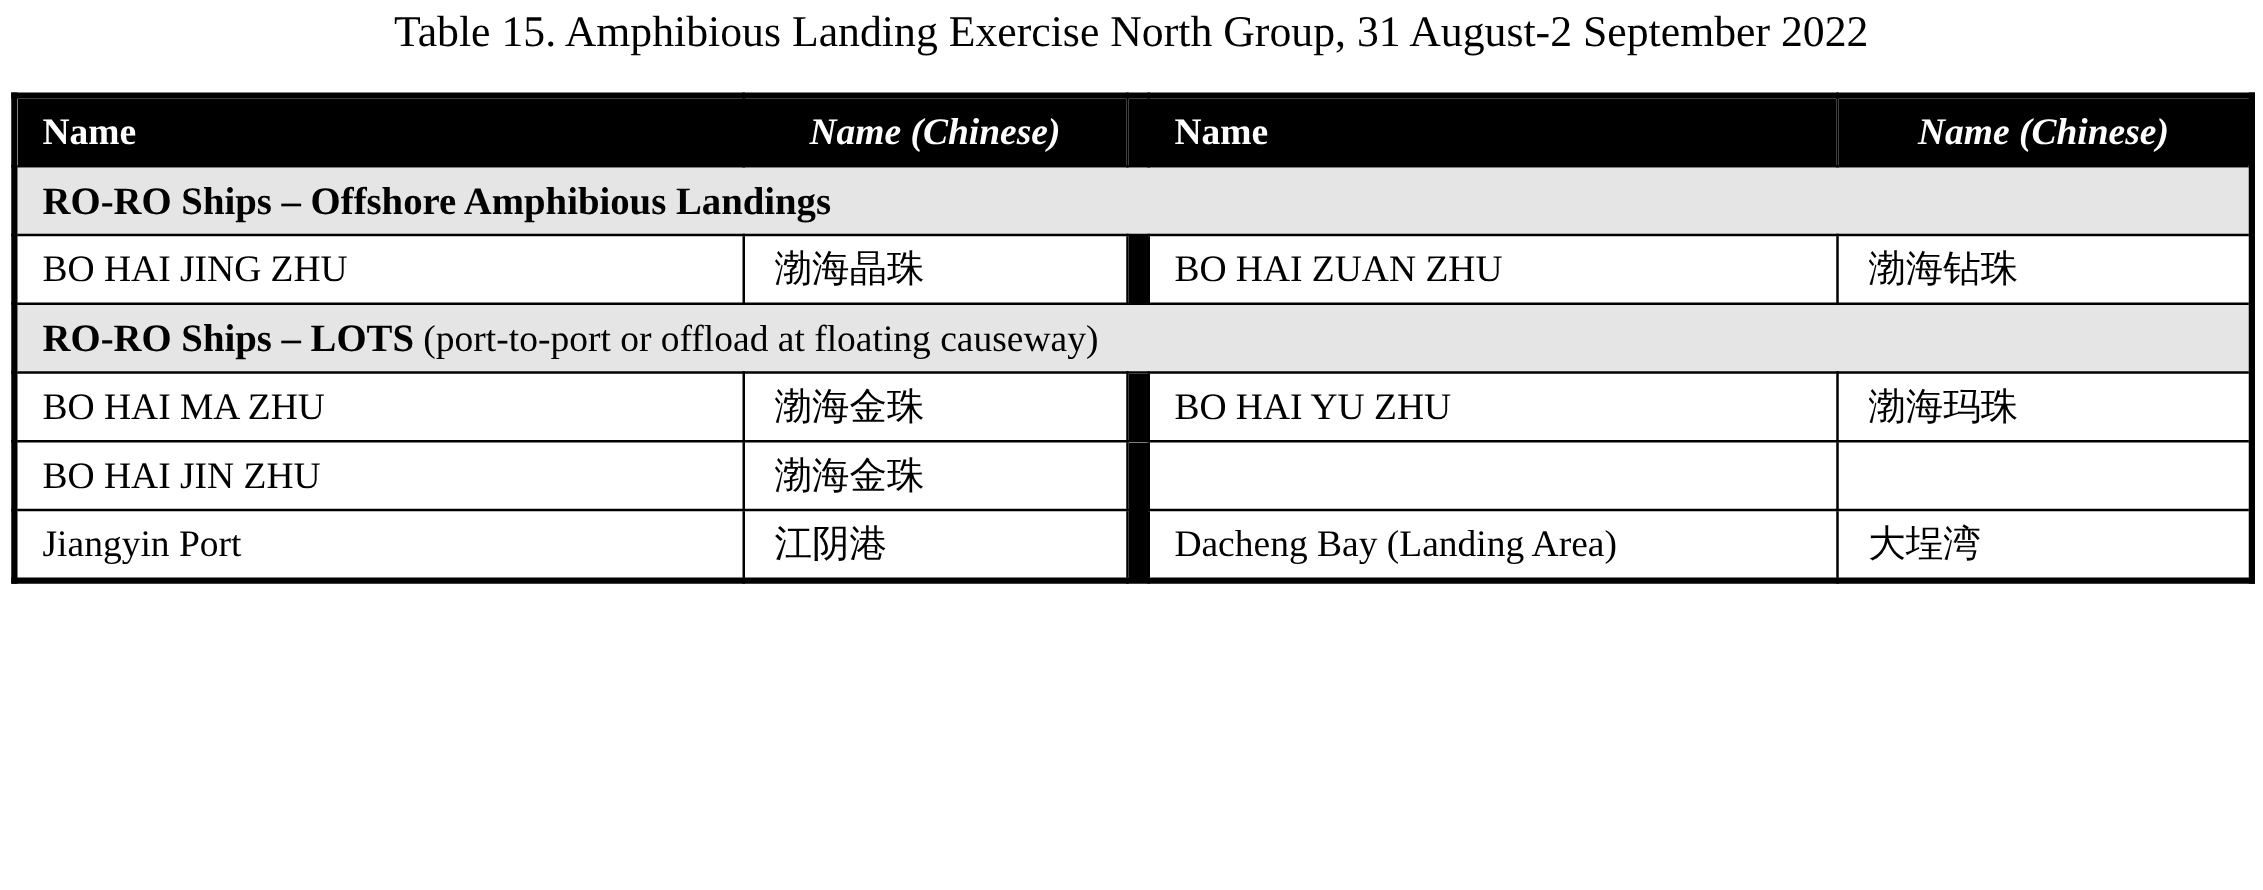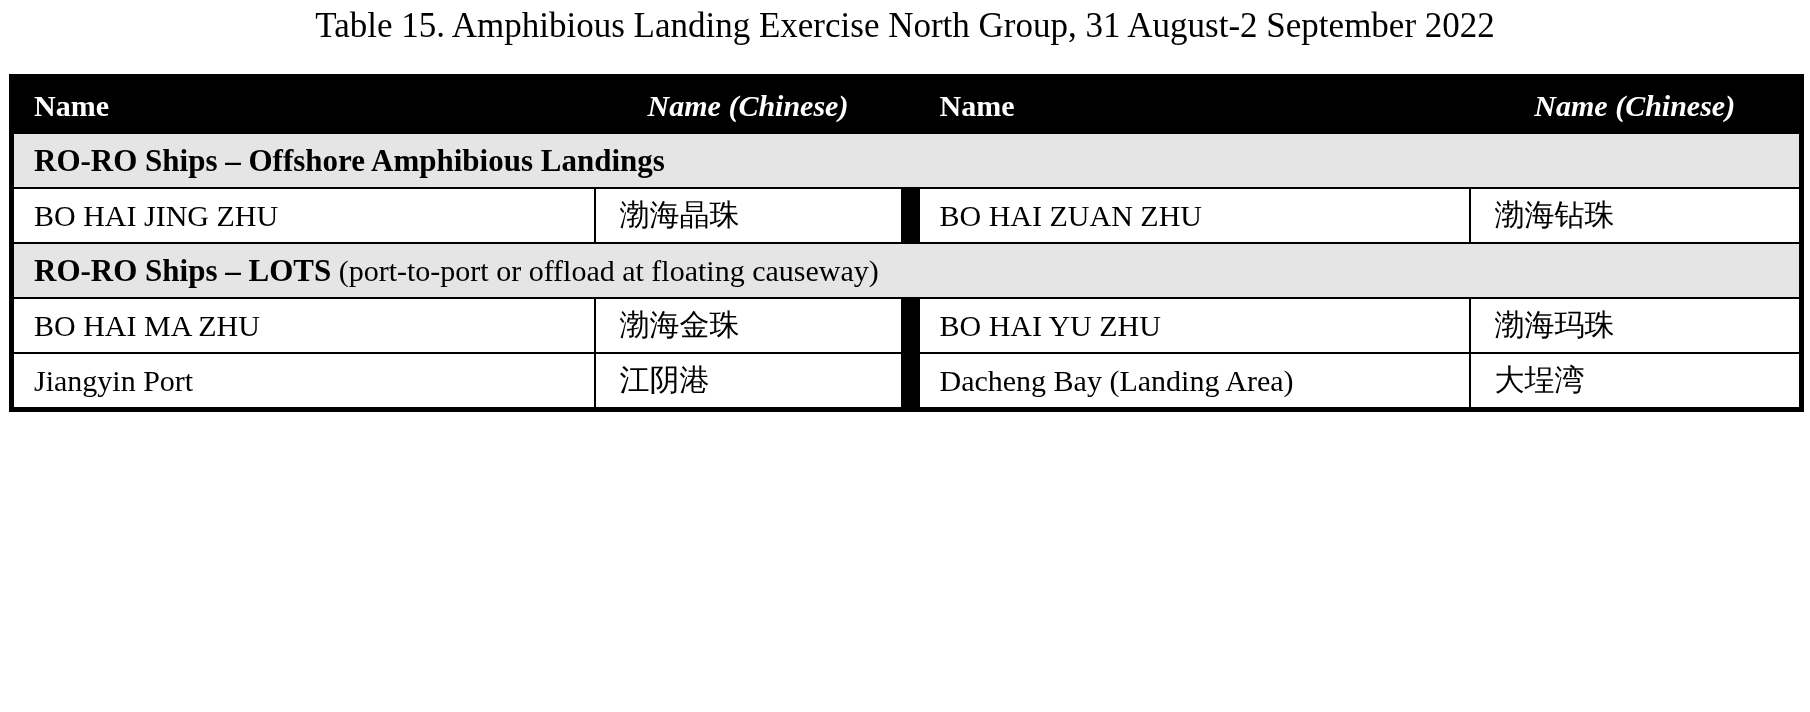--- a/index.html
+++ b/index.html
@@ -120,20 +120,27 @@
           <td colspan="5"><span>RO-RO Ships – LOTS</span><span class="section-normal"> (port-to-port or offload at floating causeway)</span></td>
         </tr>
         <tr>
           <td>BO HAI MA ZHU</td>
           <td class="cjk">渤海金珠</td>
           <td class="divider"></td>
           <td>BO HAI YU ZHU</td>
           <td class="cjk">渤海玛珠</td>
         </tr>
         <tr>
+          <td>BO HAI JIN ZHU</td>
+          <td class="cjk">渤海金珠</td>
+          <td class="divider"></td>
+          <td></td>
+          <td class="cjk"></td>
+        </tr>
+        <tr>
           <td>Jiangyin Port</td>
           <td class="cjk">江阴港</td>
           <td class="divider"></td>
           <td>Dacheng Bay (Landing Area)</td>
           <td class="cjk">大埕湾</td>
         </tr>
       </tbody>
   </table>
 
 </div>

